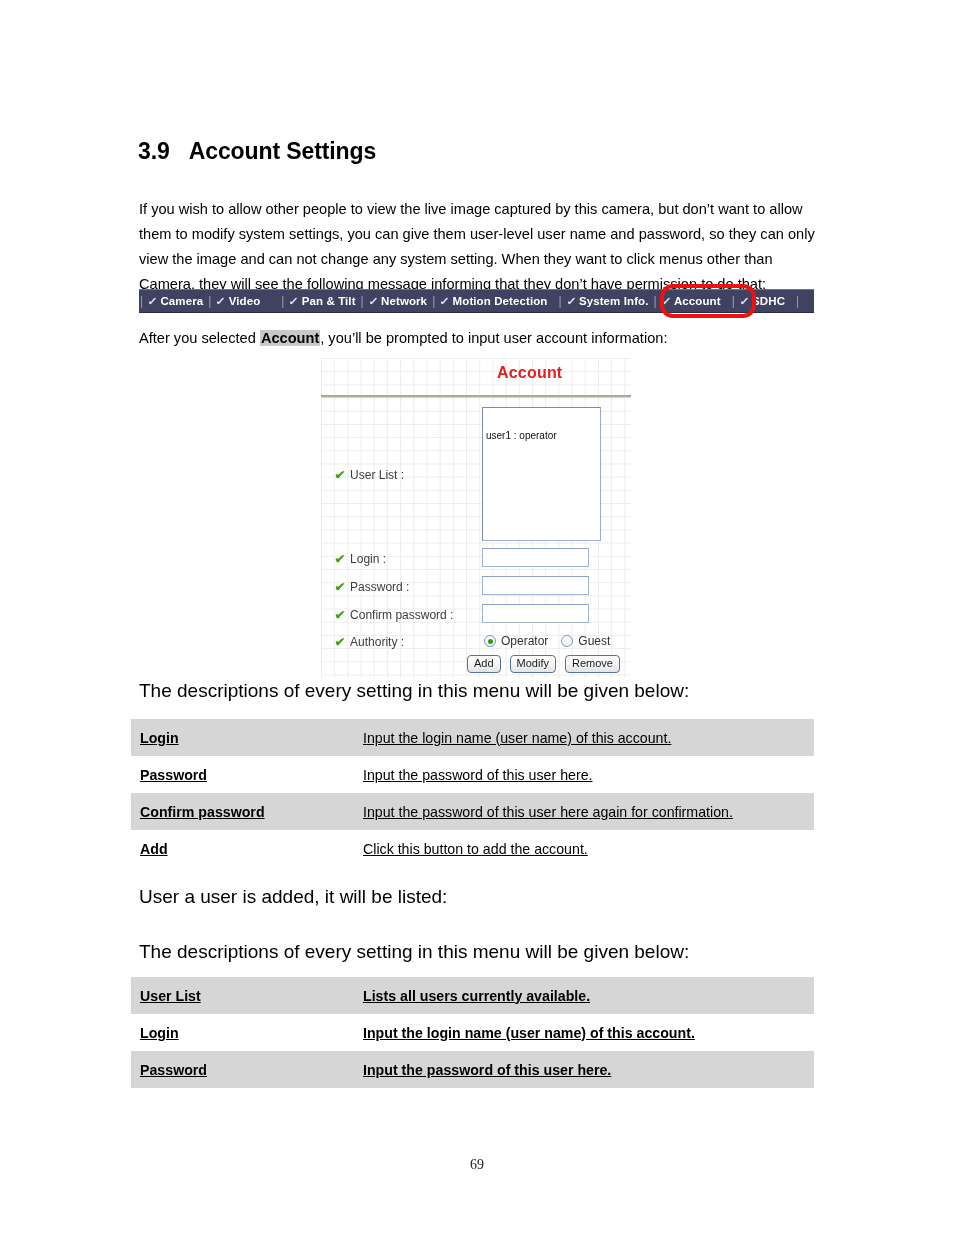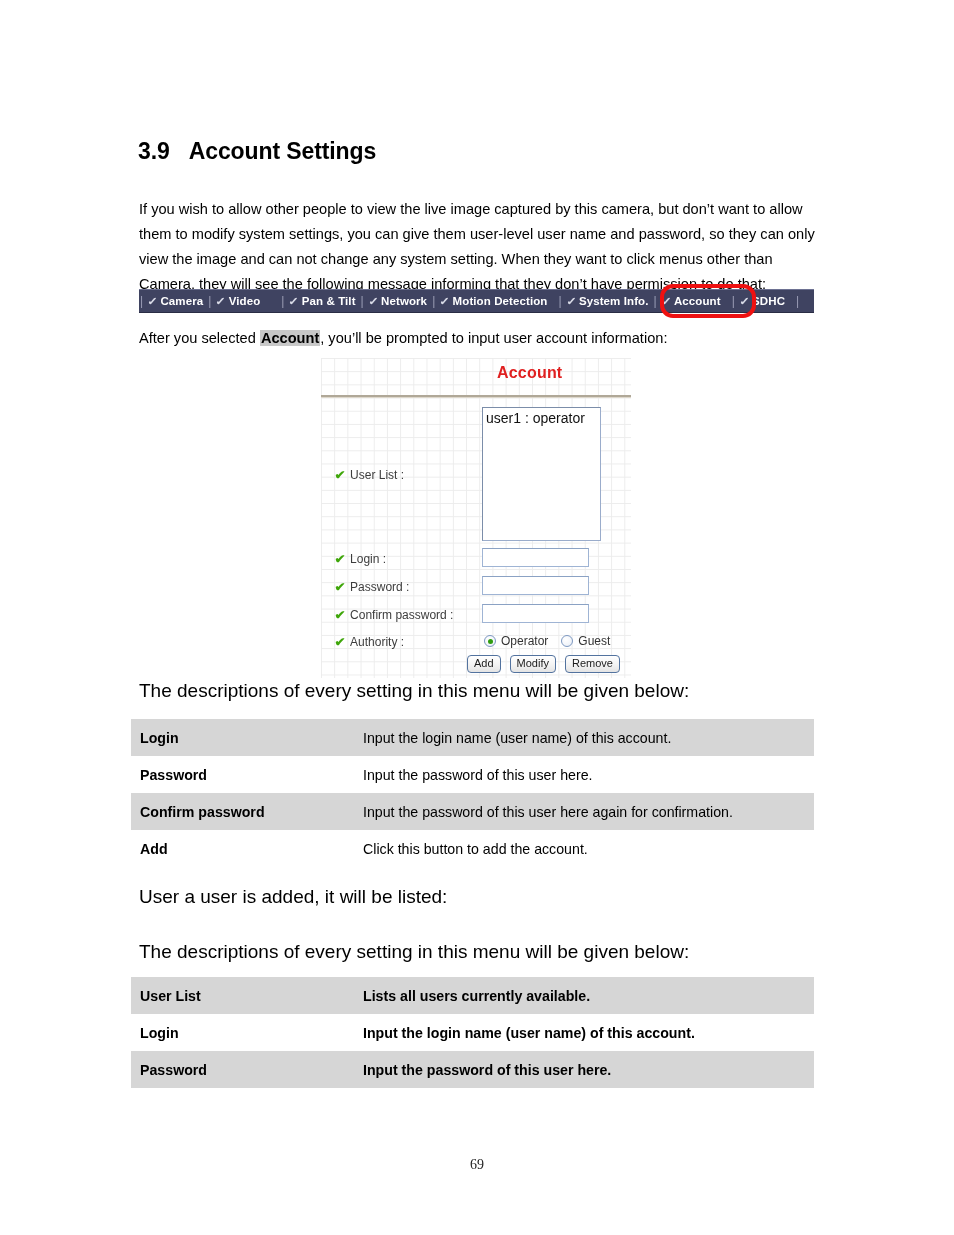--- a/index.html
+++ b/index.html
@@ -176,24 +176,25 @@
     width: 119px;
     height: 134px;
     background: #ffffff;
     border: 1px solid #9aaccb;
     border-top-color: #7b8da9;
     border-left-color: #7b8da9;
     box-sizing: border-box;
     overflow: hidden;
   }
   .userlist-item {
-    font-size: 14px;
+    font-size: 10px;
     color: #111;
     padding: 2px 2px 0 3px;
     white-space: nowrap;
+    margin-top: 20px;
   }
 
   .acct-input {
     position: absolute;
     left: 161px;
     width: 107px;
     height: 19px;
     background: #ffffff;
     border: 1px solid #9fb4d4;
     border-top-color: #8ba2c4;
@@ -259,20 +260,21 @@
     white-space: nowrap;
   }
 
   
   .desc-table {
     position: absolute;
     left: 131px;
     width: 683px;
     border-collapse: collapse;
     table-layout: fixed;
+    text-decoration: underline;
   }
   .desc-table td {
     height: 37px;
     padding: 0;
     vertical-align: middle;
     font-size: 14.2px;
   }
   .desc-table td.c-key {
     width: 214px;
     padding-left: 9px;

